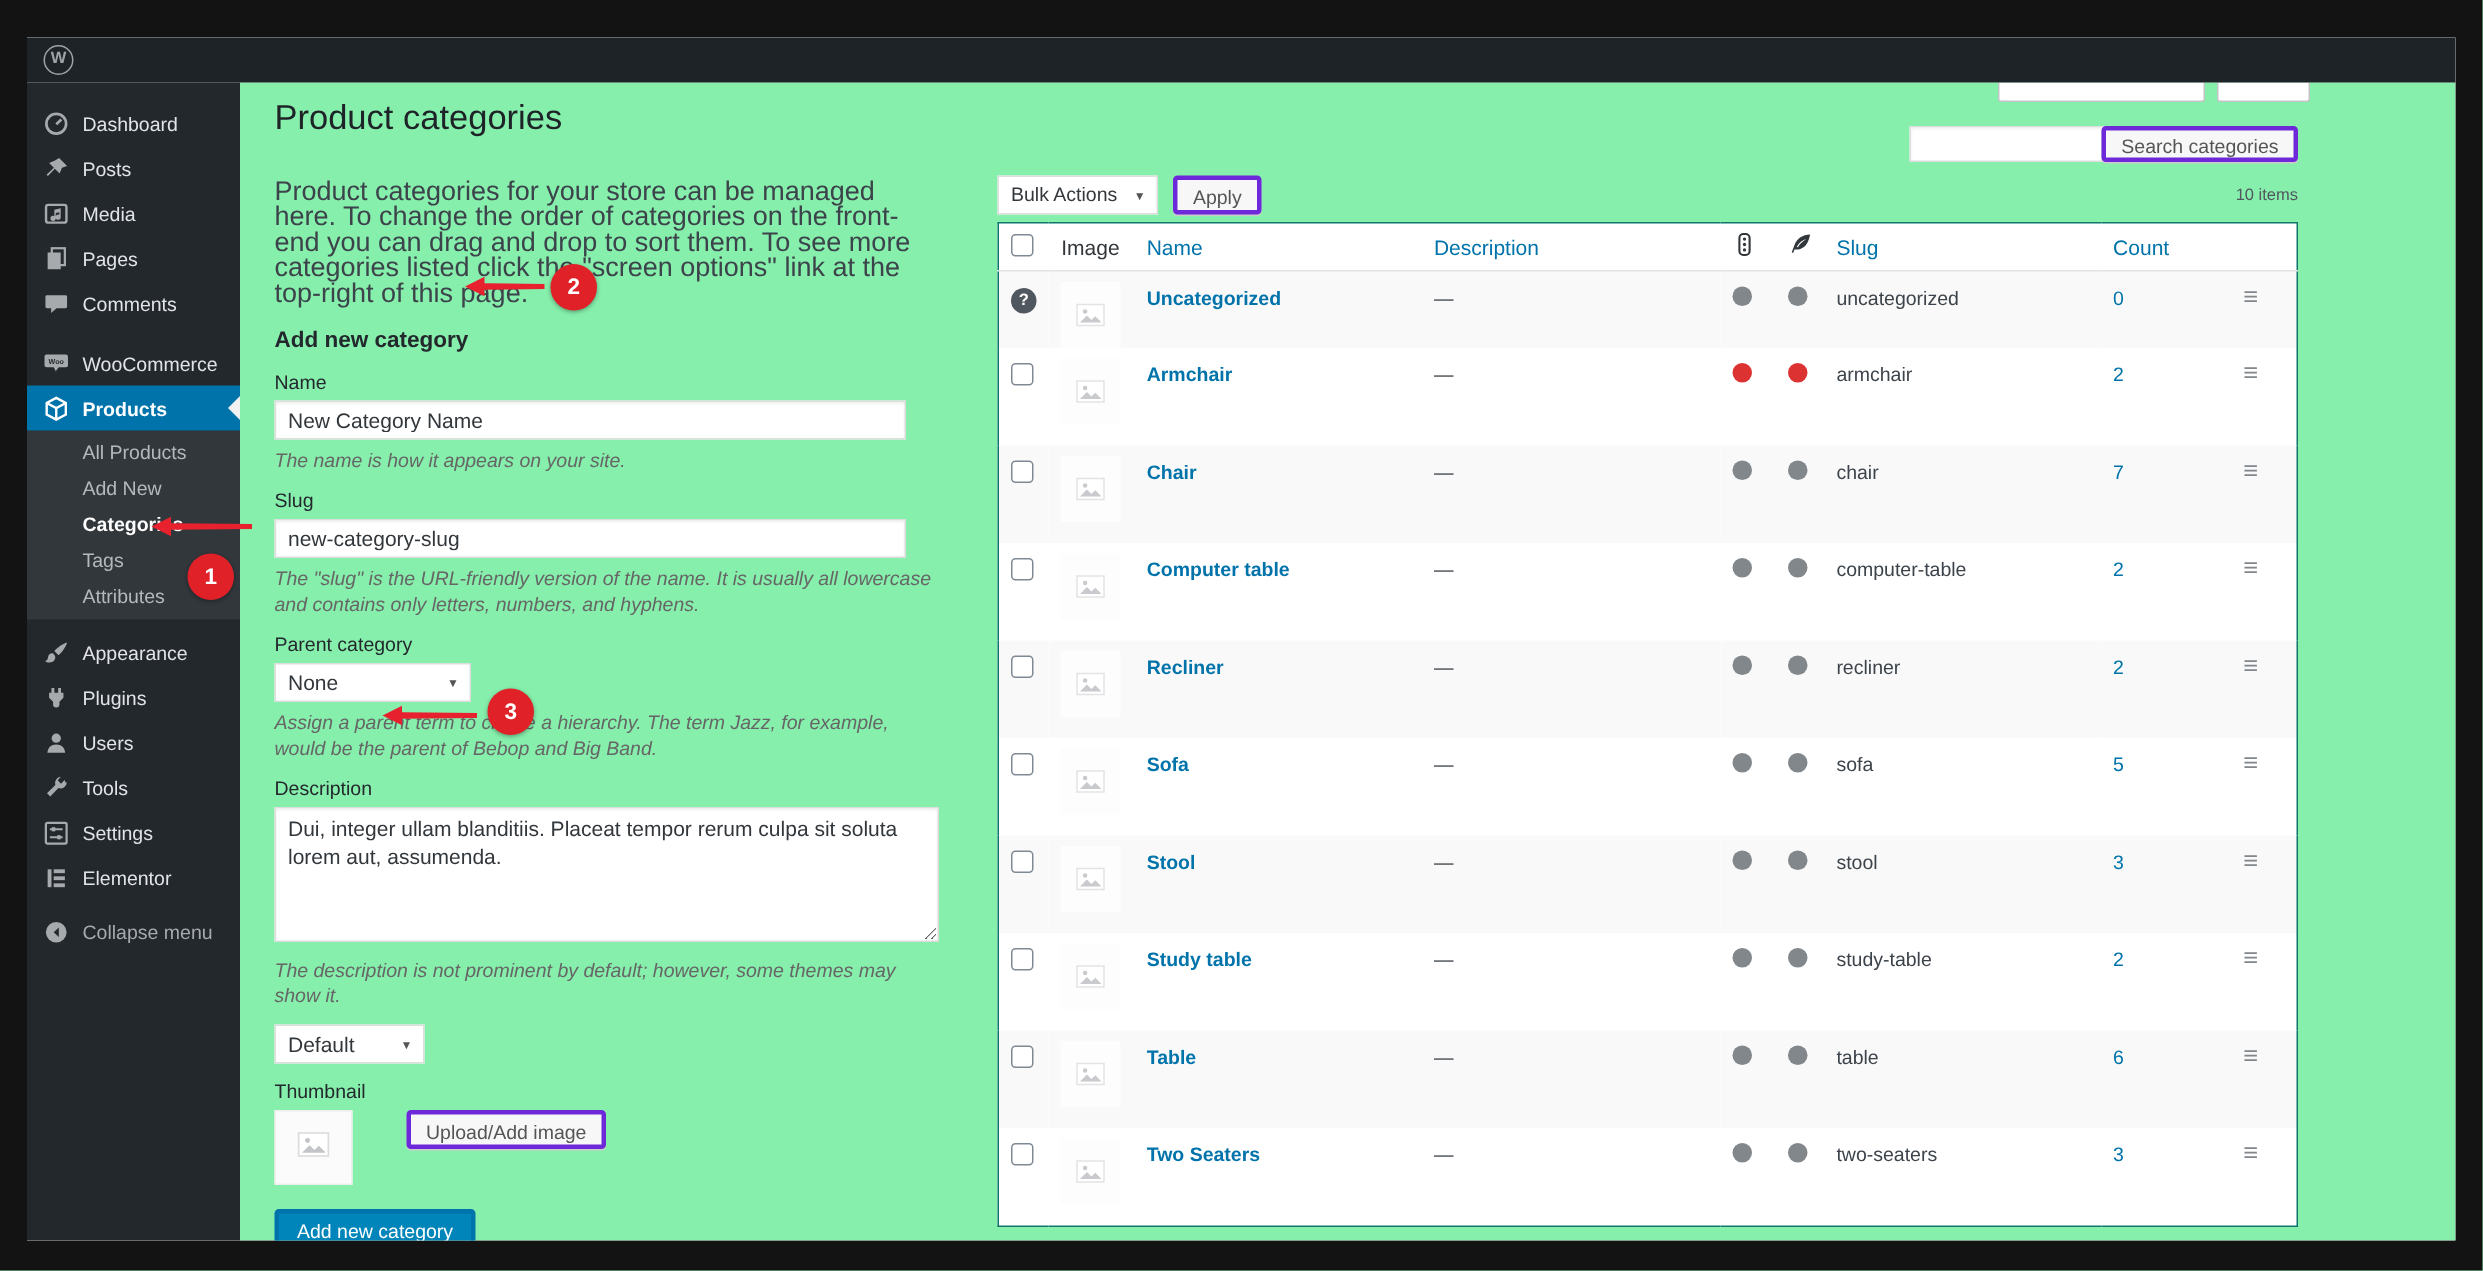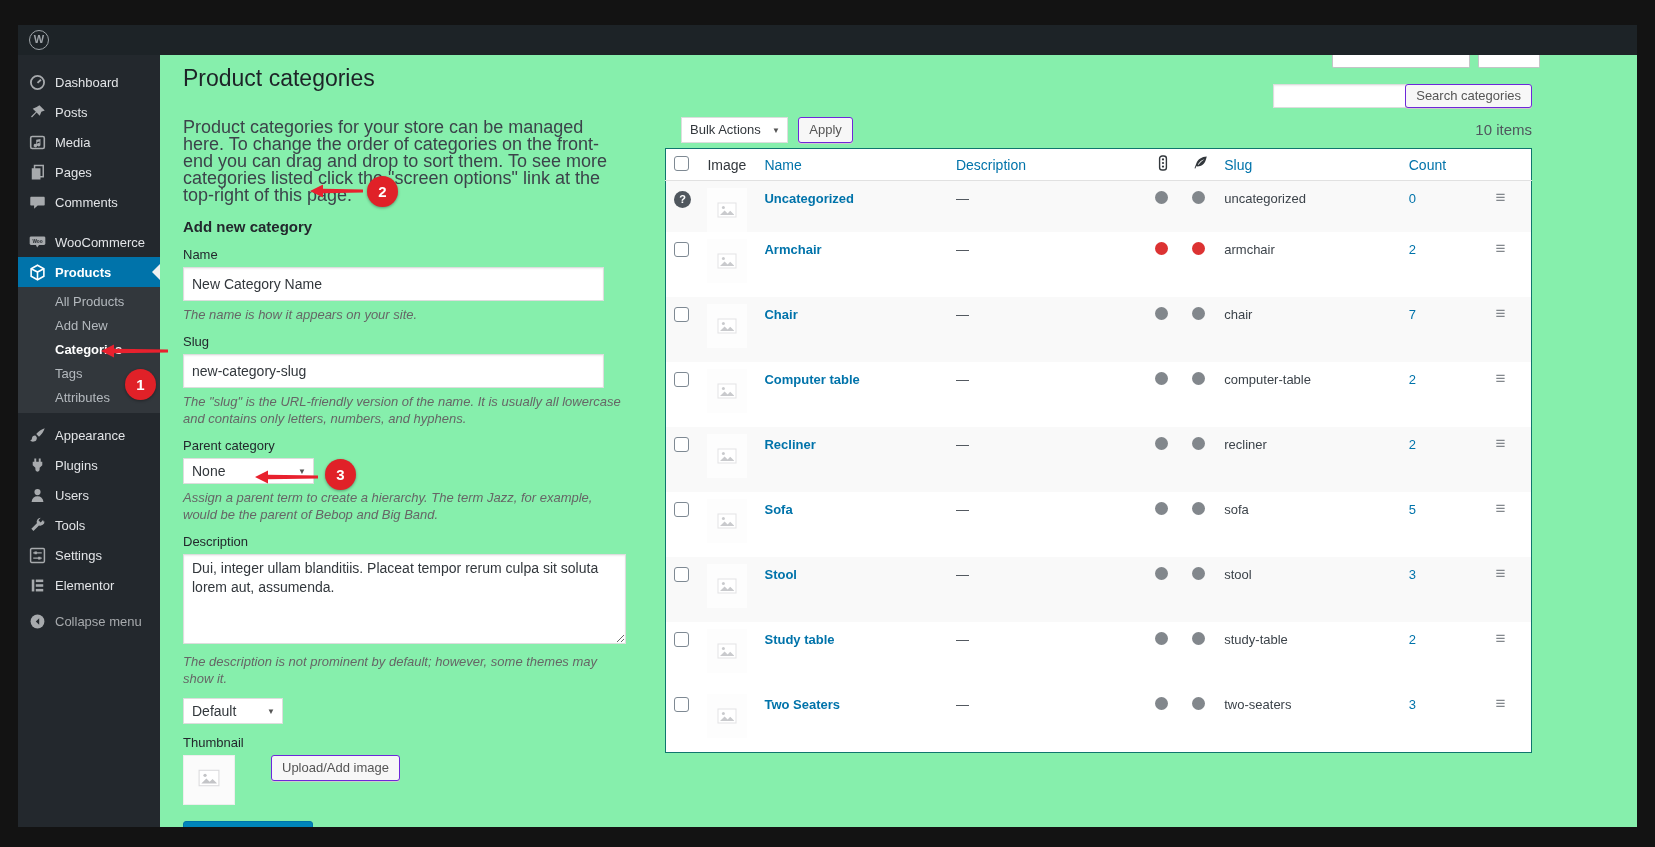--- a/index.html
+++ b/index.html
@@ -34,43 +34,43 @@
   .pt1 { left:1172px; width:138px; }
   .pt2 { left:1318px; width:62px; }
 
   
   .form-col { position:absolute; left:23px; top:64px; width:445px; }
   .intro { font-size:18px; color:#3c434a; line-height:17px; }
   .form-col h2 { font-size:15px; color:#23282d; font-weight:bold; margin:14px 0 0; line-height:18px; }
   .fgroup { margin-top:11px; }
   .flabel { display:block; font-size:13px; color:#23282d; margin-bottom:4px; line-height:16px; }
   .tinput { width:421px; height:26px; border:1px solid #ddd; background:#fff; box-shadow:inset 0 1px 2px rgba(0,0,0,.07);
-            font-size:14px; padding:16px 8px; color:#32373c; font-family:"Liberation Sans", sans-serif; }
+            font-size:14px; padding:0 8px; color:#32373c; font-family:"Liberation Sans", sans-serif; }
   .help { font-size:13px; font-style:italic; color:#666; margin-top:5px; line-height:17px; }
   .select { position:relative; display:inline-block; height:26px; line-height:24px; border:1px solid #ddd; background:#fff;
             font-size:14px; color:#32373c; padding:0 26px 0 8px; cursor:pointer; }
   .caret { position:absolute; right:7px; top:0; font-size:8px; color:#555; line-height:25px; }
   .ftextarea { width:443px; height:90px; border:1px solid #ddd; background:#fff; box-shadow:inset 0 1px 2px rgba(0,0,0,.07);
                font-size:14px; padding:4px 8px; color:#32373c; resize:both; font-family:"Liberation Sans", sans-serif; line-height:19px; }
   .thumb-row { display:flex; align-items:flex-start; }
   .thumb-box { width:52px; height:50px; background:#fbfbfb; border:1px solid #eee; display:flex; align-items:center; justify-content:center; }
-  .btn { display:inline-block; height:26px; line-height:24px; padding:0 10px; background:#f7f7f7; border:1px solid #6d28d9;
+  .btn { display:inline-block; height:26px; line-height:24px; padding:0 10px; background:#f7f7f7; border:3px solid #6d28d9;
          border-radius:3px; font-size:13px; color:#555; cursor:pointer; box-shadow:0 1px 0 #ccc; font-family:"Liberation Sans", sans-serif; }
   .upload-btn { margin-left:36px; }
   .primary-btn { margin-top:16px; background:#0085ba; border-color:#0073aa; color:#fff; box-shadow:inset 0 -1px 0 rgba(0,0,0,.15); height:27px; padding:0 12px; }
 
   
   .panel { position:absolute; left:505px; top:0; width:867px; bottom:0; }
   .search-input { position:absolute; top:29px; right:114px; width:145px; height:24px; border:1px solid #ddd; background:#fff;
                   box-shadow:inset 0 1px 2px rgba(0,0,0,.07); padding:2px 6px; font-size:13px; }
   .search-btn { position:absolute; top:29px; right:0; height:24px; line-height:22px; }
-  .bulkrow { position:absolute; top:62px; left:16px; right:0; height:26px; }
+  .bulkrow { position:absolute; top:62px; left:0; right:0; height:26px; }
   .bulk-select { height:26px; font-size:13px; line-height:24px; }
   .apply-btn { margin-left:6px; vertical-align:top; }
-  .items-count { float:right; font-size:15px; color:#50575e; line-height:26px; }
+  .items-count { float:right; font-size:11px; color:#50575e; line-height:26px; }
 
   table.terms { position:absolute; top:93px; left:0; width:867px; border-collapse:collapse; background:#fff; border:1px solid #0f766e; }
   table.terms th { font-weight:400; font-size:14px; text-align:left; padding:6px 8px; border-bottom:1px solid #e1e1e1; color:#32373c; height:30px; vertical-align:middle; }
   table.terms td { font-size:13px; text-align:left; padding:10px 8px 0; vertical-align:top; color:#3c434a; }
   tr.trow { height:65px; }
   tr.trow.first { height:48px; }
   tr.alt { background:#f9f9f9; }
   .col-cb{width:34px}.col-img{width:57px}.col-name{width:192px}.col-desc{width:200px}.col-i1{width:37px}.col-i2{width:31px}.col-slug{width:185px}.col-count{width:87px}.col-drag{width:44px}
   a.thlink { color:#0073aa; text-decoration:none; cursor:pointer; }
   a.namelink { color:#0073aa; font-weight:bold; text-decoration:none; font-size:13px; cursor:pointer; }
@@ -496,20 +496,39 @@
                 </span>
               </td>
               <td><a class="namelink">Study table</a></td>
               <td>—</td>
               <td><span class="dot dot-gray"></span></td>
               <td><span class="dot dot-gray"></span></td>
               <td>study-table</td>
               <td class="count-cell"><a class="countlink">2</a></td>
               <td><span class="drag">≡</span></td>
             </tr>
+            <tr class="trow alt">
+              <td><span class="cb"></span></td>
+              <td class="thumb-cell">
+                <span class="tbox">
+                  <svg viewBox="0 0 20 16" width="20" height="16">
+                    <rect x="1" y="1" width="18" height="14" fill="#fff" stroke="#e3e3e5"></rect>
+                    <circle cx="6.4" cy="5.6" r="1.5" fill="#c9cacd"></circle>
+                    <path d="M3 13l4.6-4.6 3 3 2.6-2.6L17 12.6V13z" fill="#c9cacd"></path>
+                  </svg>
+                </span>
+              </td>
+              <td><a class="namelink">Table</a></td>
+              <td>—</td>
+              <td><span class="dot dot-gray"></span></td>
+              <td><span class="dot dot-gray"></span></td>
+              <td>table</td>
+              <td class="count-cell"><a class="countlink">6</a></td>
+              <td><span class="drag">≡</span></td>
+            </tr>
             <tr class="trow">
               <td><span class="cb"></span></td>
               <td class="thumb-cell">
                 <span class="tbox">
                   <svg viewBox="0 0 20 16" width="20" height="16">
                     <rect x="1" y="1" width="18" height="14" fill="#fff" stroke="#e3e3e5"></rect>
                     <circle cx="6.4" cy="5.6" r="1.5" fill="#c9cacd"></circle>
                     <path d="M3 13l4.6-4.6 3 3 2.6-2.6L17 12.6V13z" fill="#c9cacd"></path>
                   </svg>
                 </span>

